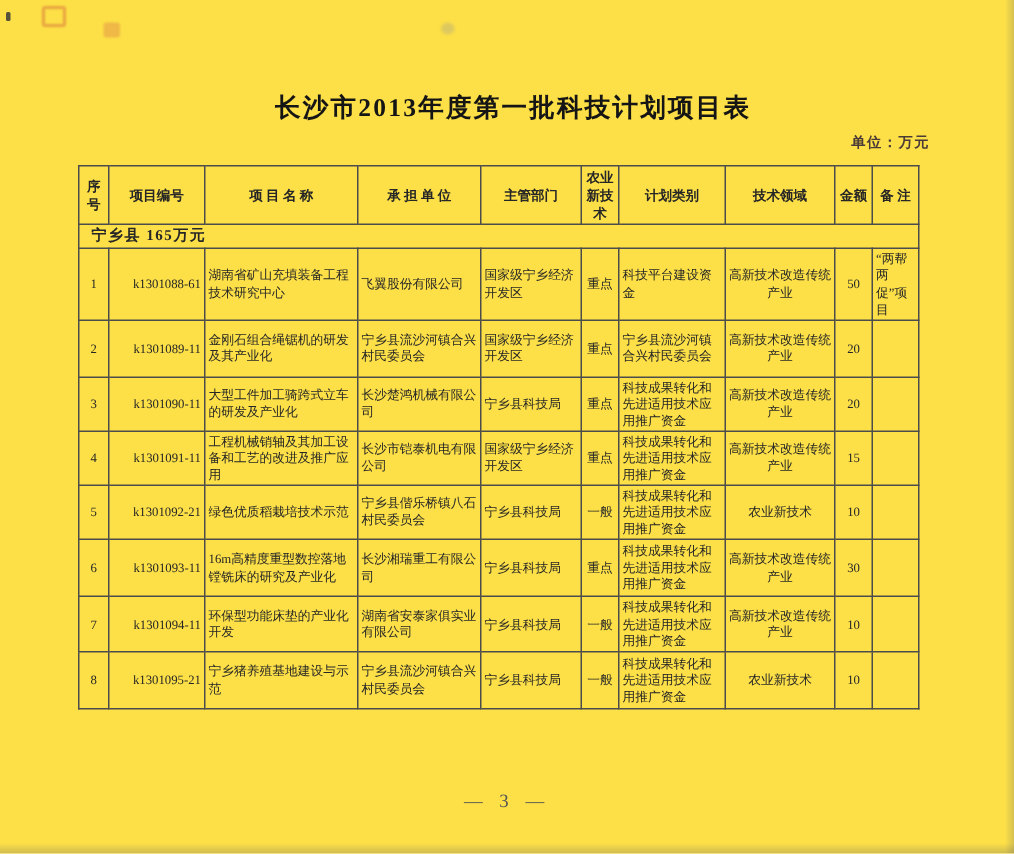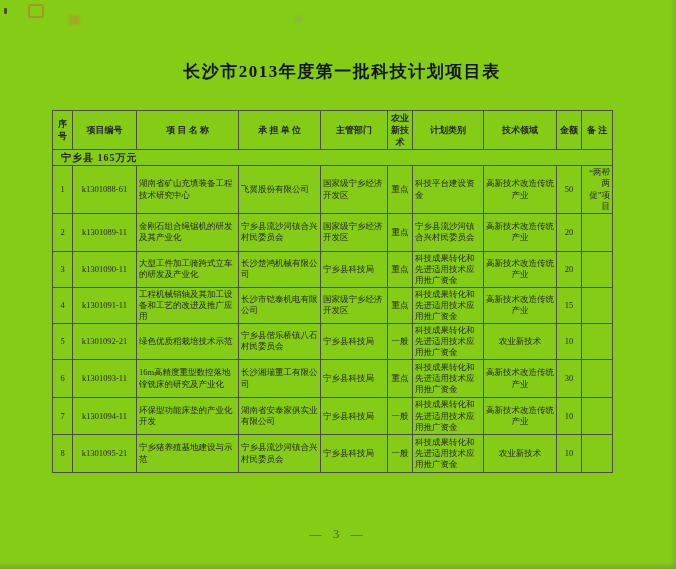--- a/index.html
+++ b/index.html
@@ -2,21 +2,21 @@
 <html><head>
 <meta charset="utf-8">
 <style>
   html,body{margin:0;padding:0;}
   body{
     width:676px;height:569px;position:relative;overflow:hidden;
     background:#fdfdfc;
     font-family:"Liberation Serif","DejaVu Serif",serif;
     color:#222;
   }
-  .page{position:absolute;inset:0;background:#84cc16;}
+  .page{position:absolute;inset:0;background:#fde047;}
   .title{
     position:absolute;top:60px;left:62px;width:560px;
     text-align:center;font-size:17px;font-weight:bold;
     letter-spacing:1.5px;color:#151515;white-space:nowrap;
   }
   .unit-note{
     position:absolute;top:89px;left:62px;width:558px;
     text-align:right;font-size:9.5px;font-weight:bold;color:#4a3b36;
     letter-spacing:1px;
   }
@@ -31,23 +31,23 @@
     padding:1px 2px;
     overflow:hidden;
     color:#262626;
   }
   table.doc th{
     font-size:9px;font-weight:bold;text-align:center;padding:1px 1px;line-height:1.35;
   }
   table.doc td{font-size:8.5px;line-height:1.3;}
   .ac{text-align:center;}
   .al{text-align:left;}
-  td.code{font-family:"Liberation Serif",serif;letter-spacing:0px;white-space:nowrap;text-align:center;padding-left:3px;}
+  td.code{font-family:"Liberation Serif",serif;letter-spacing:0px;white-space:nowrap;text-align:right;padding-left:3px;}
   td.field{padding:1px 9px;text-align:center;margin-top:28px;}
-  td.remark{font-size:7px;text-align:right;padding:1px 1px;line-height:1.25;}
+  td.remark{font-size:7px;text-align:left;padding:1px 1px;line-height:1.25;}
   tr.group-row td{
     font-size:10px;font-weight:bold;text-align:left;padding-left:8px;letter-spacing:1px;
   }
   .page-number{
     position:absolute;top:527px;left:0;width:676px;
     text-align:center;font-size:12.5px;color:#555;letter-spacing:4px;
   }
   
   .speck-dark{position:absolute;left:4px;top:8px;width:3px;height:6px;background:#3a3a3a;opacity:.85;border-radius:1px;}
   .red-mark-1{position:absolute;left:28px;top:4px;width:12px;height:10px;border:2px solid rgba(206,92,58,.45);border-radius:2px;filter:blur(.6px);}
@@ -60,20 +60,21 @@
 <body>
 
 <div class="page">
 
   <span class="speck-dark"></span>
   <span class="red-mark-1"></span>
   <span class="red-mark-2"></span>
   <span class="gray-mark"></span>
 
   <div class="title">长沙市2013年度第一批科技计划项目表</div>
+  <div class="unit-note">单位：万元</div>
 
   <table class="doc">
     <colgroup>
       <col style="width:20px">
         <col style="width:64px">
         <col style="width:102px">
         <col style="width:82px">
       <col style="width:67px">
         <col style="width:25px">
         <col style="width:71px">

